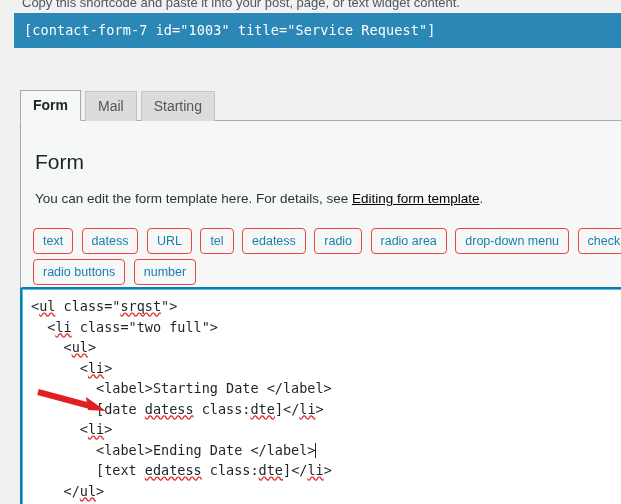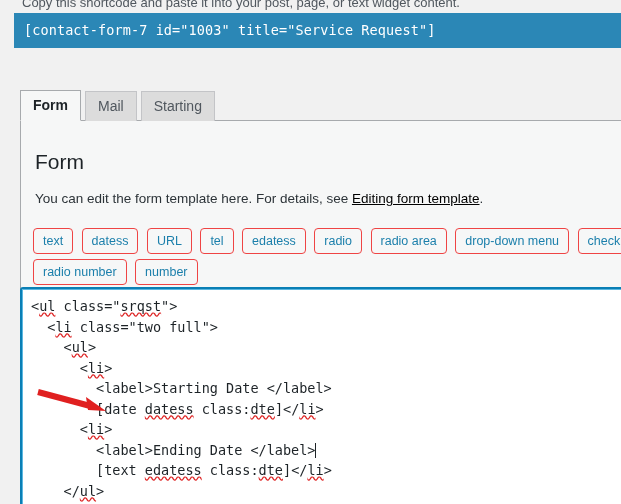--- a/index.html
+++ b/index.html
@@ -228,21 +228,21 @@
 <div class="tag-buttons">
   <button class="tag-btn">text</button>
   <button class="tag-btn">datess</button>
   <button class="tag-btn">URL</button>
   <button class="tag-btn">tel</button>
   <button class="tag-btn">edatess</button>
   <button class="tag-btn">radio</button>
   <button class="tag-btn">radio area</button>
   <button class="tag-btn">drop-down menu</button>
   <button class="tag-btn">checkboxes</button>
-  <button class="tag-btn">radio number</button>
+  <button class="tag-btn">radio buttons</button>
   <button class="tag-btn">number</button>
 </div>
 
 <div class="code-editor">
   <pre><div class="line">&lt;<span class="sq">ul</span> class="<span class="sq">srqst</span>"&gt;</div><div class="line">  &lt;<span class="sq">li</span> class="two full"&gt;</div><div class="line">    &lt;<span class="sq">ul</span>&gt;</div><div class="line">      &lt;<span class="sq">li</span>&gt;</div><div class="line">        &lt;label&gt;Starting Date &lt;/label&gt;</div><div class="line">        [date <span class="sq">datess</span> class:<span class="sq">dte</span>]&lt;/<span class="sq">li</span>&gt;</div><div class="line">      &lt;<span class="sq">li</span>&gt;</div><div class="line">        &lt;label&gt;Ending Date &lt;/label&gt;<span class="caret"></span></div><div class="line">        [text <span class="sq">edatess</span> class:<span class="sq">dte</span>]&lt;/<span class="sq">li</span>&gt;</div><div class="line">    &lt;/<span class="sq">ul</span>&gt;</div><div class="line">  &lt;/<span class="sq">li</span>&gt;</div></pre>
 </div>
 
 <svg class="annotation-arrow" viewBox="0 0 76 28">
   <defs></defs>
   <path d="M2,4 L58,19" stroke="#e02020" stroke-width="6" stroke-linecap="butt" fill="none"></path>

